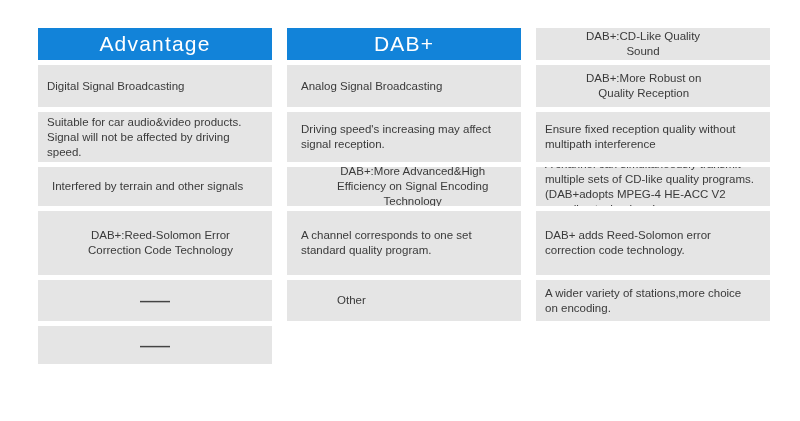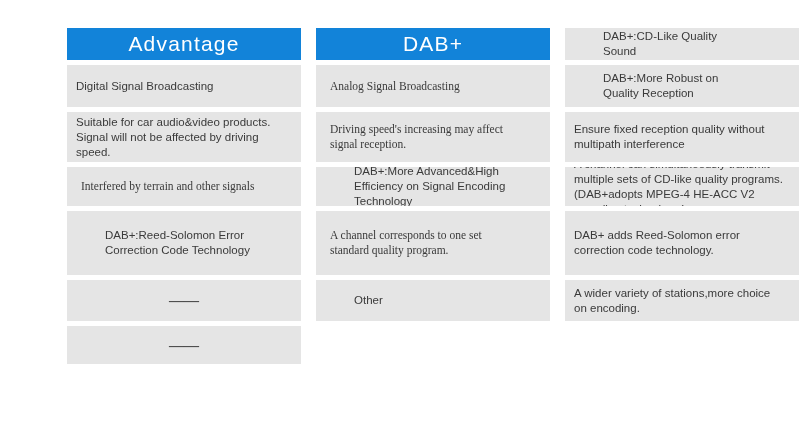--- a/index.html
+++ b/index.html
@@ -17,21 +17,20 @@
   .comparison-table {
     position: absolute;
     left: 38px;
     top: 28px;
     width: 640px;
     display: grid;
     grid-template-columns: 234px 234px 234px;
     grid-template-rows: 32px 42px 50px 39px 64px 41px 38px;
     column-gap: 15px;
     row-gap: 5px;
-    margin-left: 29px;
   }
   .hdr {
     background: #1283d9;
     color: #ffffff;
     font-size: 21px;
     letter-spacing: 1.2px;
     display: flex;
     align-items: center;
     justify-content: center;
   }
@@ -40,23 +39,23 @@
     color: #3a3a3a;
     font-size: 11.5px;
     line-height: 15px;
     display: flex;
     align-items: center;
     overflow: hidden;
   }
   .cell span {
     white-space: pre-line;
   }
-  .cell.c0 { padding-left: 38px; padding-right: 8px; }
+  .cell.c0 { padding-left: 50px; padding-right: 8px; text-align: center; }
   .cell.c1 { padding-left: 9px;  }
-  .cell.c2 { padding-left: 14px; padding-right: 6px; font-family: Liberation Serif, serif; }
+  .cell.c2 { padding-left: 14px; padding-right: 6px; }
   .cell.center {
     justify-content: center;
     padding: 0;
   }
   .cell.center .dash {
     font-size: 15px;
     font-weight: bold;
     color: #444444;
     letter-spacing: 0;
     white-space: nowrap;

